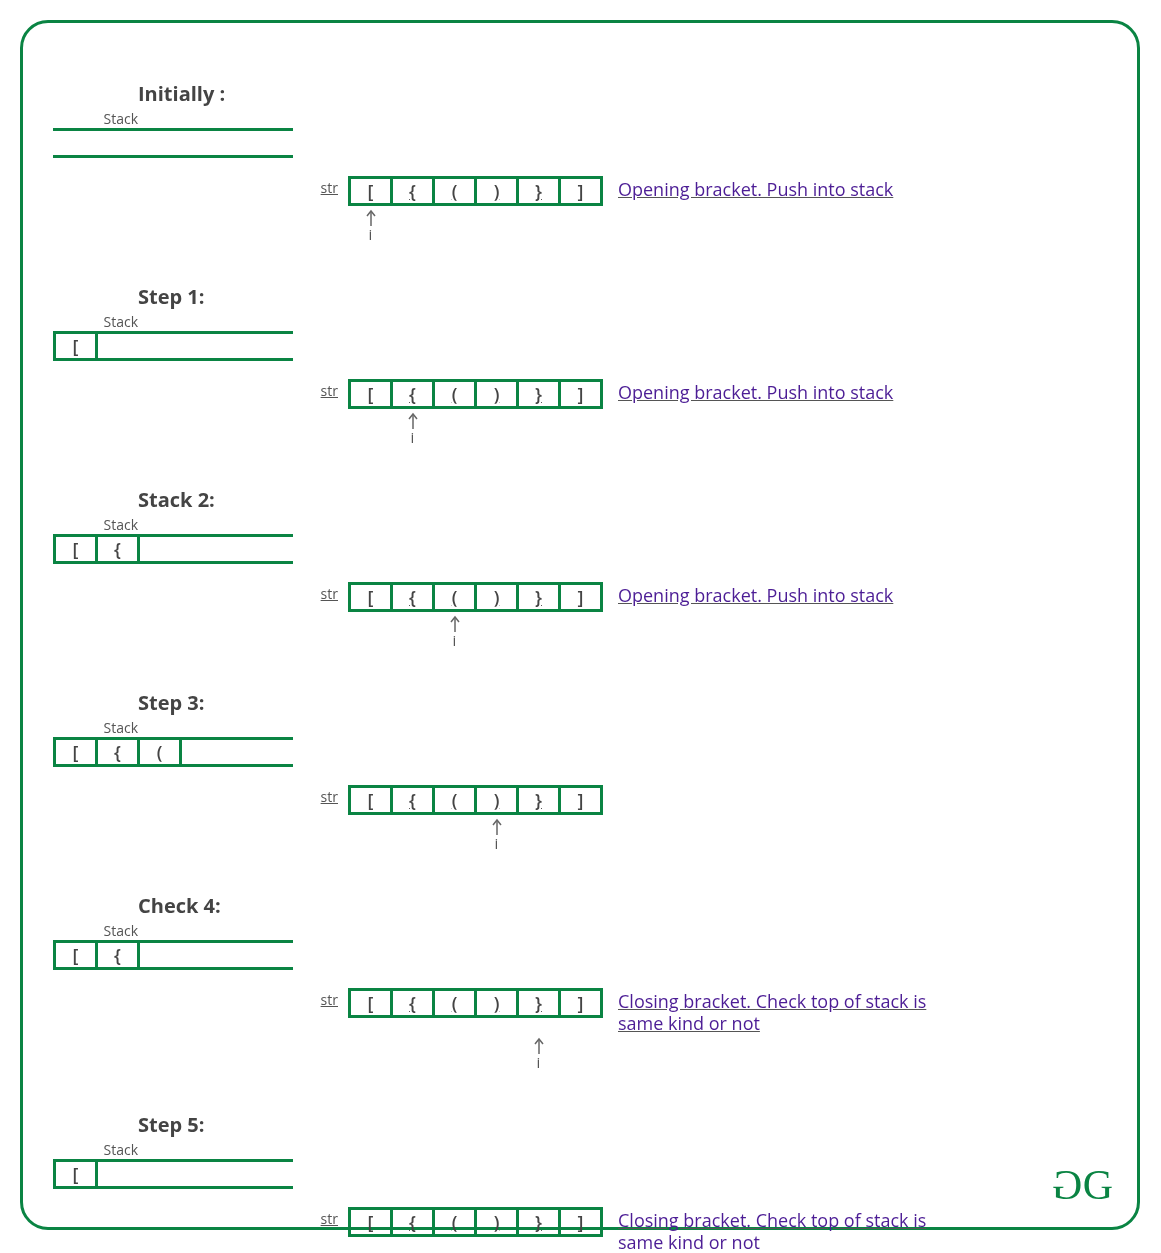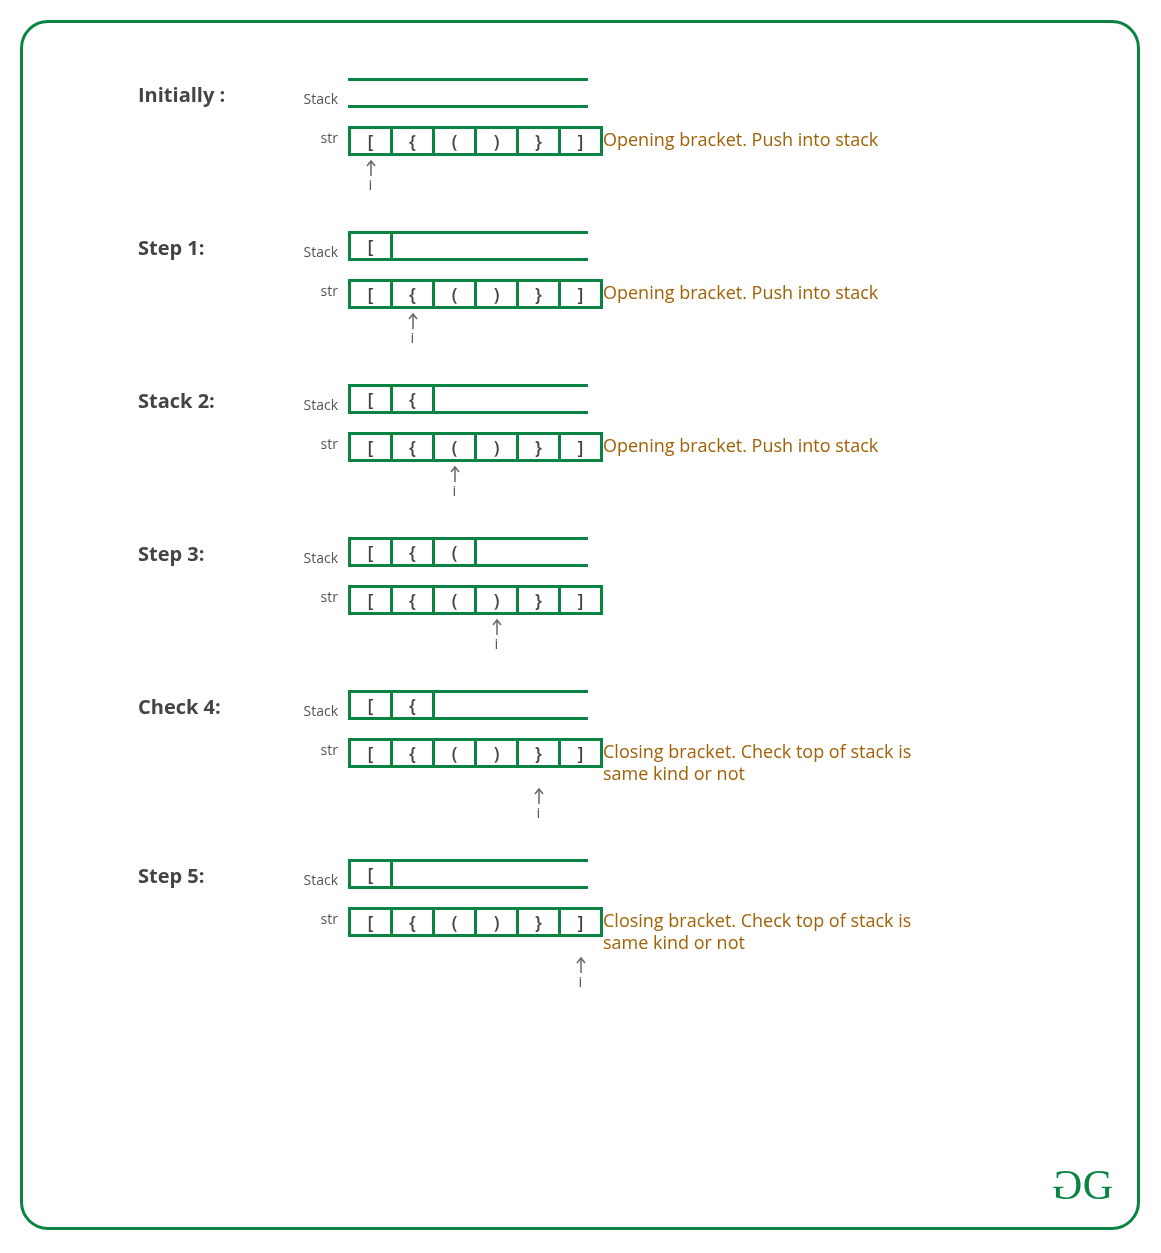--- a/index.html
+++ b/index.html
@@ -16,21 +16,22 @@
     border: 3px solid #0a8443;
     border-radius: 28px;
     position: relative;
     padding: 55px 30px 30px 30px;
   }
   .step {
     margin-bottom: 35px;
   }
   .step-row {
     display: flex;
-    align-items: flex-end;
+    align-items: flex-start;
+    flex-direction: column;
   }
   .step-title {
     width: 200px;
     font-weight: 700;
     font-size: 20px;
     color: #444;
     padding-top: 2px;
     text-align: left;
     padding-left: 85px;
   }
@@ -60,40 +61,42 @@
     font-size: 18px;
     font-weight: 600;
     color: #444;
     margin-left: -3px;
   }
   .stack-cell:first-child { margin-left: 0; }
   .str-row {
     display: flex;
     align-items: flex-start;
     margin-top: 18px;
+    text-decoration: underline;
   }
   .str-boxes {
     display: flex;
   }
   .str-cell {
     width: 45px;
     height: 30px;
     border: 3px solid #0a8443;
     display: flex;
     align-items: center;
     justify-content: center;
     font-size: 18px;
     font-weight: 600;
     color: #444;
     margin-left: -3px;
   }
   .str-cell:first-child { margin-left: 0; }
   .desc {
     font-size: 18px;
-    color: #a16207;
+    color: #4c1d95;
+    margin-left: 15px;
     padding-top: 3px;
     max-width: 350px;
     line-height: 1.2;
   }
   .pointer {
     position: relative;
     height: 40px;
   }
   .pointer-arrow {
     position: absolute;

